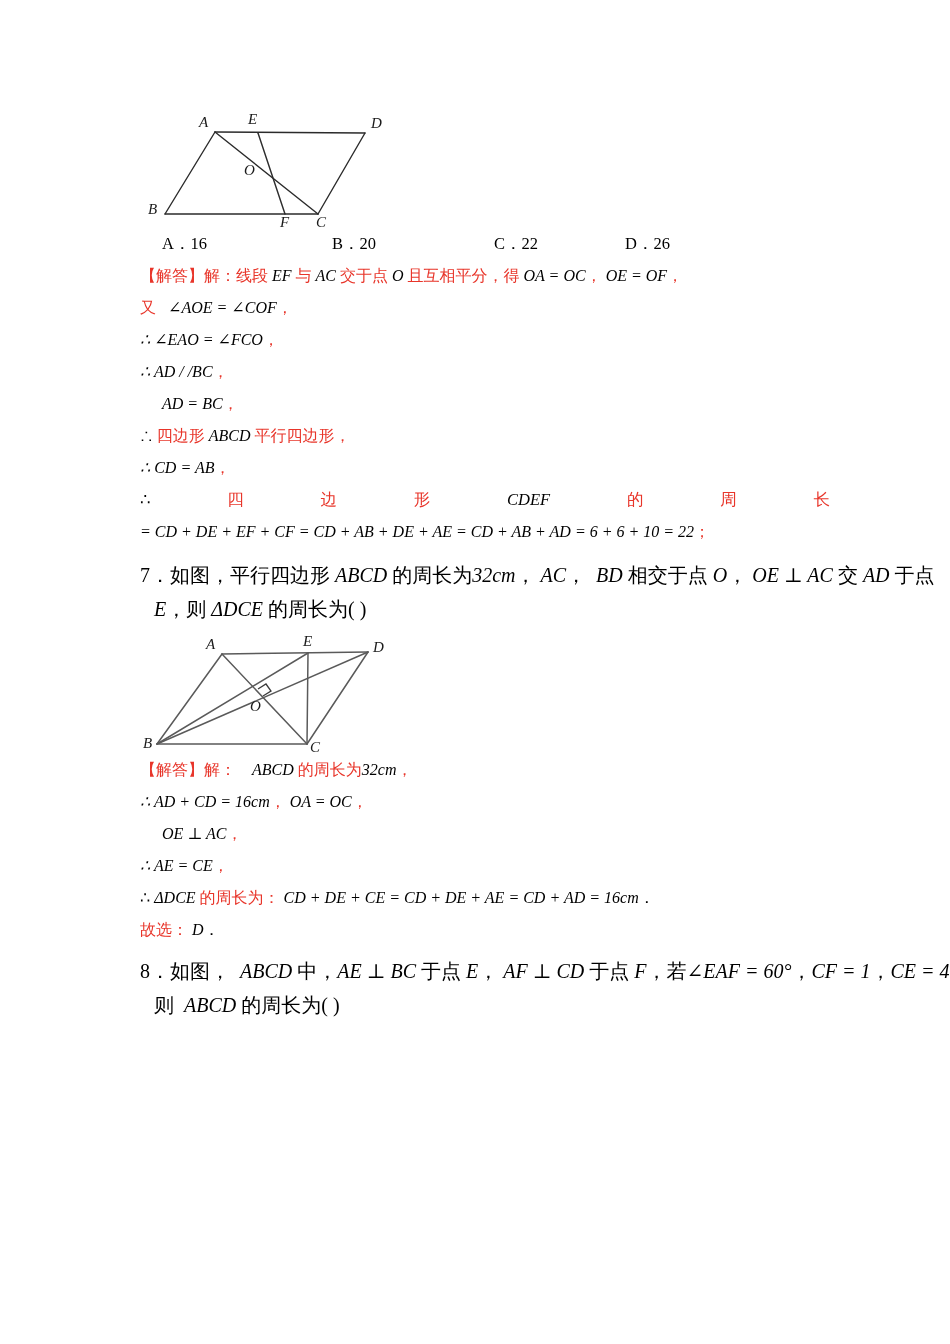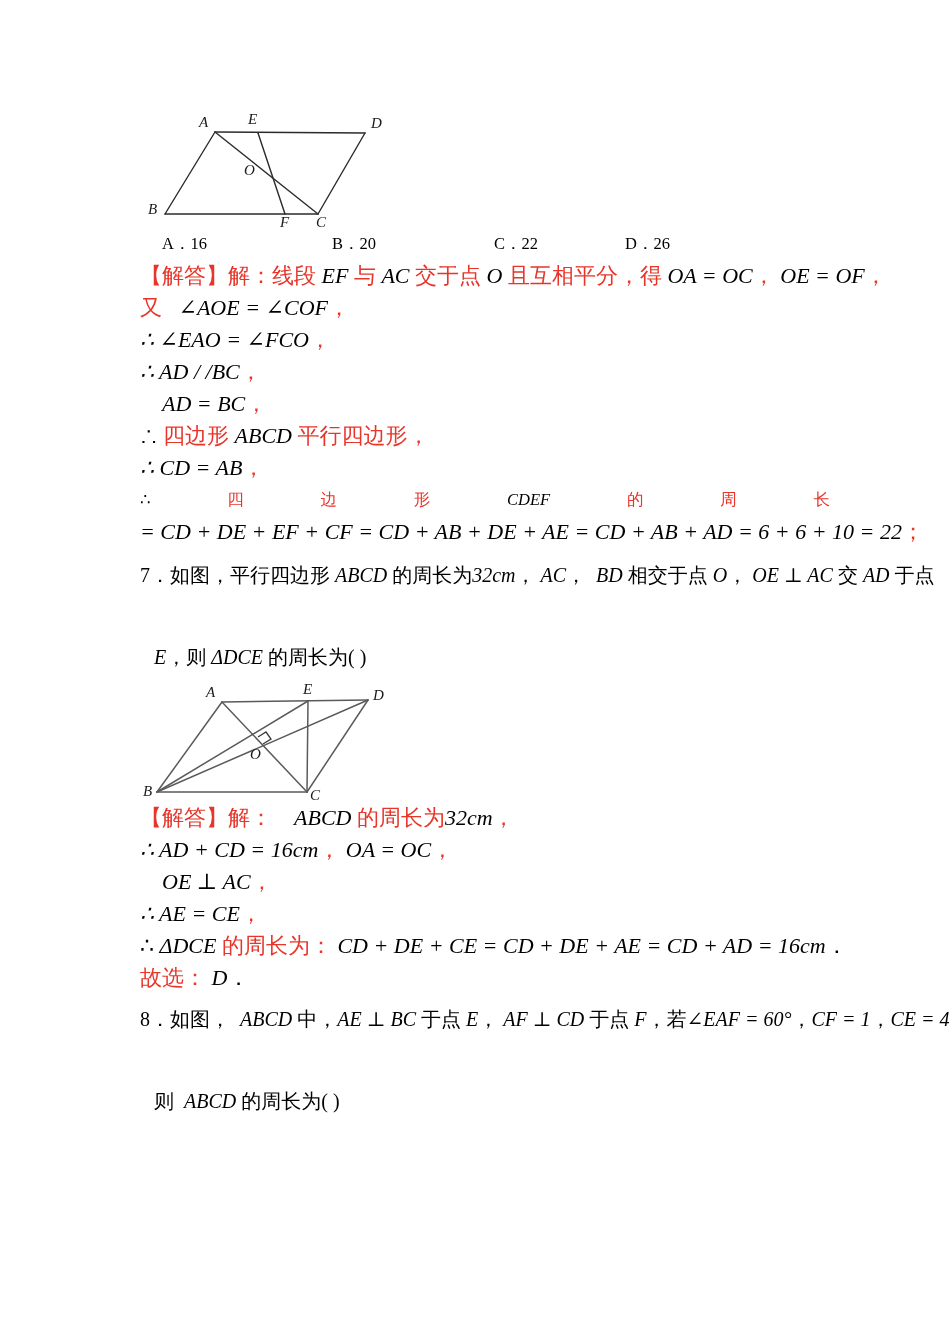--- a/index.html
+++ b/index.html
@@ -23,21 +23,21 @@
   }
   .content {
     position: absolute;
     left: 140px;
     top: 100px;
     width: 690px;
   }
 
   
   .line {
-    font-size: 22px;
+    font-size: 16px;
     line-height: 32px;
     white-space: nowrap;
     color: #000;
   }
   .red { color: #e8352a; }
   .blk { color: #000000; }
   .mth {
     font-style: italic;
     font-family: "Liberation Serif", "DejaVu Serif", serif;
   }
@@ -59,21 +59,21 @@
   .opt-b { left: 192px; }
   .opt-c { left: 354px; }
   .opt-d { left: 485px; }
 
   
   .qline {
     font-size: 20px;
     line-height: 34px;
     white-space: nowrap;
   }
-  .qline2 { padding-left: 14px; margin-top: 48px; }
+  .qline2 { padding-left: 14px; }
 
   
   .figwrap { position: relative; }
   svg { display: block; }
   .lbl {
     font-family: "Liberation Serif", "DejaVu Serif", serif;
     font-style: italic;
     font-size: 15px;
     fill: #1a1a1a;
   }

